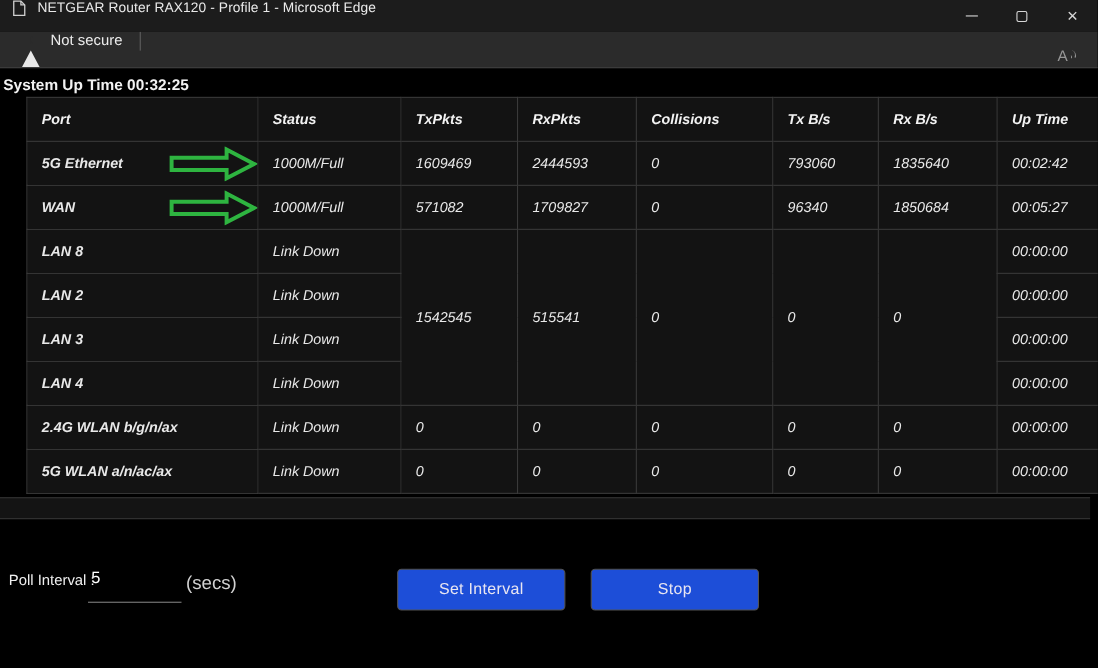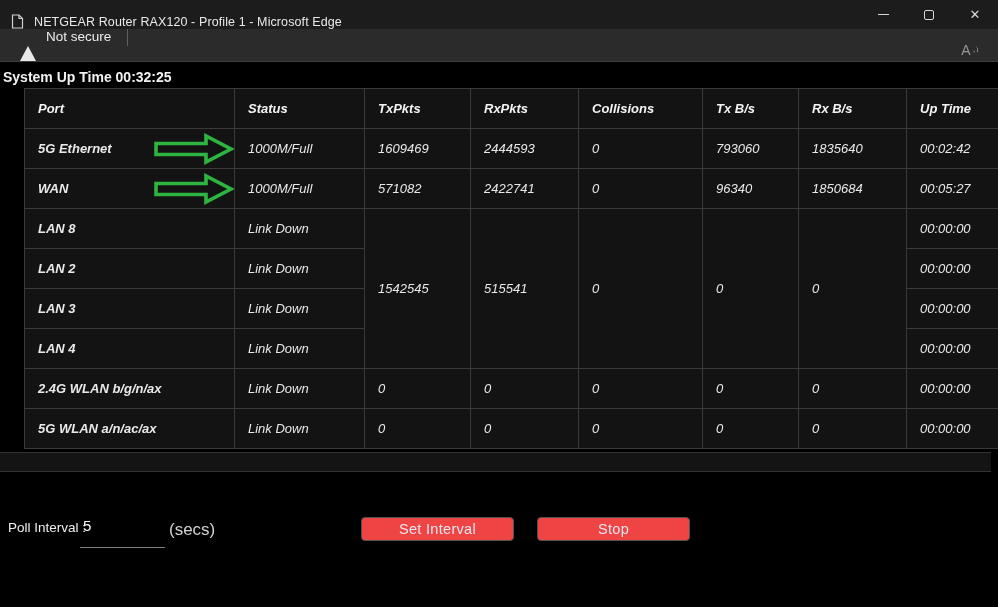--- a/index.html
+++ b/index.html
@@ -9,21 +9,21 @@
     background: #000;
     font-family: "Liberation Sans", sans-serif;
     overflow: hidden;
     color: #e8e8e8;
   }
 
   
   .titlebar {
     position: absolute; left: 0; top: 0; width: 998px; height: 29px;
     background: #1c1c1c;
-    display: flex; align-items: flex-end;
+    display: flex; align-items: flex-start;
   }
   .doc-icon { margin-left: 11px; display: inline-flex; }
   .window-title {
     margin-left: 10px; font-size: 12.5px; color: #e9e9e9; letter-spacing: 0.1px;
     white-space: nowrap;
   }
   .win-controls {
     position: absolute; right: 0; top: 0; height: 29px; display: flex;
   }
   .win-btn {
@@ -108,22 +108,22 @@
   .poll-label { position: absolute; left: 8px; top: 520px; font-size: 13.5px; color: #efefef; }
   .poll-input {
     position: absolute; left: 80px; top: 512px; width: 85px; height: 36px;
     background: transparent; border: none; border-bottom: 1px solid #7d7d7d;
     color: #ffffff; font-size: 15px; font-family: "Liberation Sans", sans-serif;
     padding: 0 0 8px 3px; outline: none;
   }
   .poll-unit { position: absolute; left: 169px; top: 520px; font-size: 17px; color: #d2d2d2; }
 
   .btn {
-    position: absolute; top: 517px; height: 24px;
-    background: #ef4444; border: 1px solid #525252; border-radius: 4px;
+    position: absolute; top: 517px; height: 38px;
+    background: #1d4ed8; border: 1px solid #525252; border-radius: 4px;
     color: #e9e6f1; font-size: 14.5px; font-family: "Liberation Sans", sans-serif;
     letter-spacing: 0.3px; cursor: default;
   }
   .btn-set { left: 361px; width: 153px; }
   .btn-stop { left: 537px; width: 153px; }
 </style>
 </head>
 <body>
 
 <div class="titlebar">
@@ -207,21 +207,21 @@
       <td>00:02:42</td>
     </tr>
     <tr>
       <td class="port-cell"><span>WAN</span>
         <svg class="arrow-icon" viewBox="0 0 82 32">
           <polygon points="3,10.5 53,10.5 53,3 78,16 53,29 53,21.5 3,21.5" fill="none" stroke="#2eb440" stroke-width="3.6"></polygon>
         </svg>
       </td>
       <td>1000M/Full</td>
       <td>571082</td>
-      <td>2422741</td>
+      <td>1709827</td>
       <td>0</td>
       <td>96340</td>
       <td>1850684</td>
       <td>00:05:27</td>
     </tr>
     <tr>
       <td class="port-cell">LAN 8</td>
       <td>Link Down</td>
       <td rowspan="4">1542545</td>
       <td rowspan="4">515541</td>

